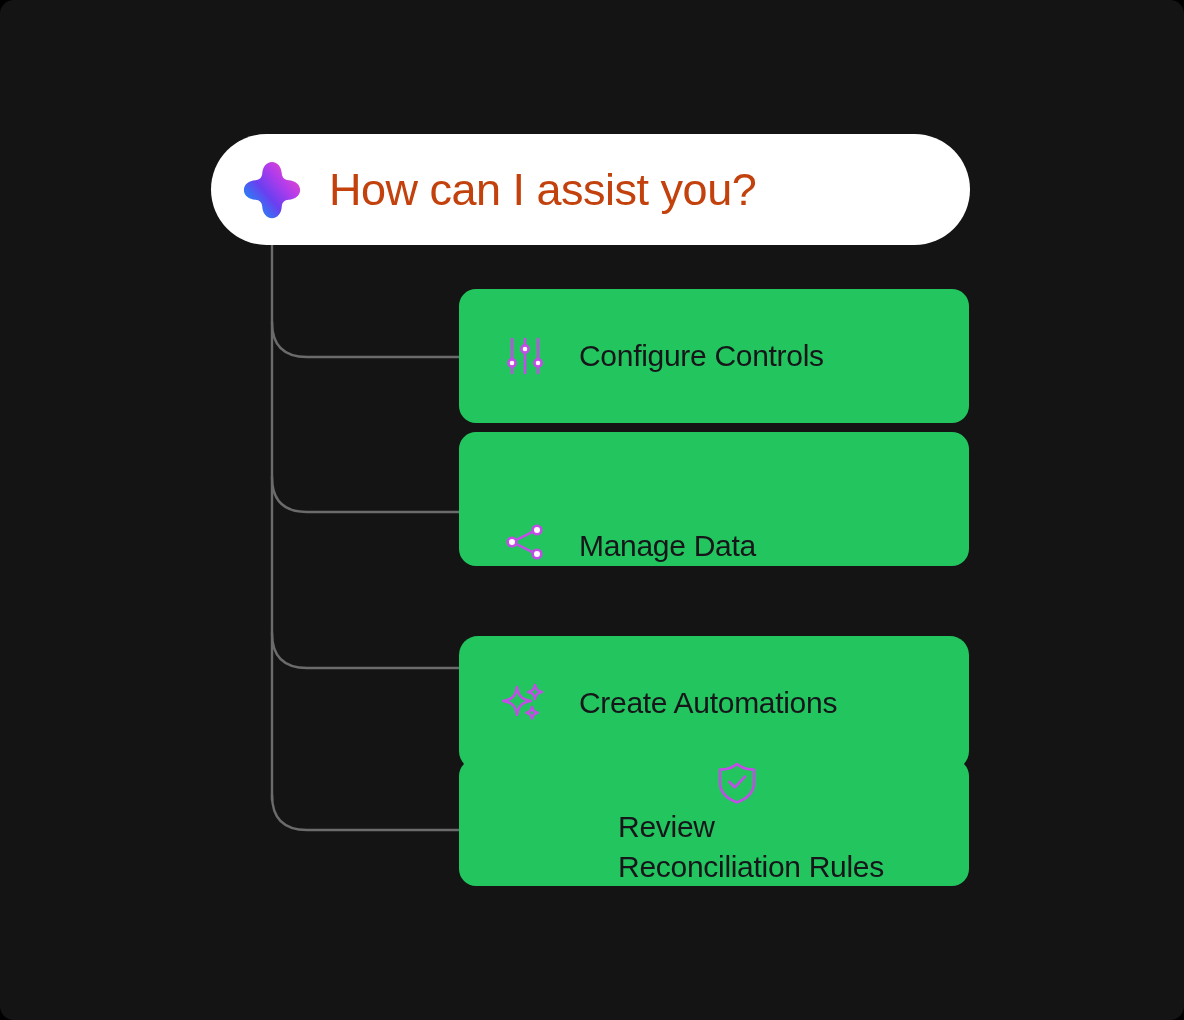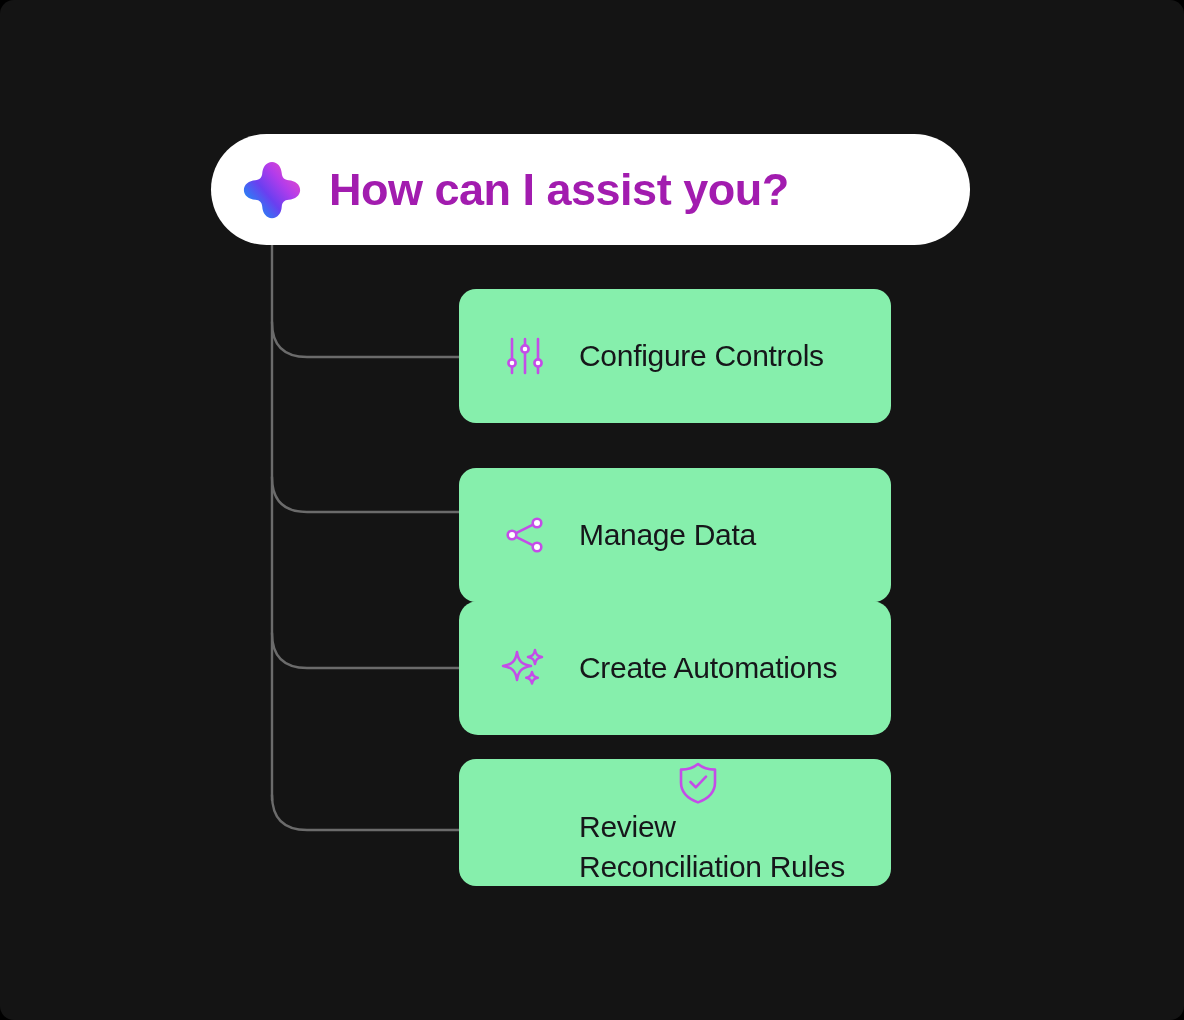--- a/index.html
+++ b/index.html
@@ -48,33 +48,33 @@
   }
   #header-pill .spark-wrap {
     width: 60px;
     height: 60px;
     flex: 0 0 60px;
     display: block;
   }
   #header-pill .pill-title {
     margin-left: 27px;
     font-size: 45px;
-    font-weight: 700;
-    color: #a21caf;
+    font-weight: 400;
+    color: #c2410c;
     letter-spacing: -0.5px;
     white-space: nowrap;
     line-height: 1;
   }
 
   
   .card {
     position: absolute;
     left: 459px;
-    width: 432px;
-    background: #86efac;
+    width: 510px;
+    background: #22c55e;
     border-radius: 17px;
     display: flex;
     align-items: center;
     box-sizing: border-box;
     padding-left: 42px;
   }
   .card .card-icon {
     width: 48px;
     height: 48px;
     flex: 0 0 48px;
@@ -84,22 +84,22 @@
     margin-left: 30px;
     font-size: 30px;
     font-weight: 500;
     color: #16161a;
     letter-spacing: -0.3px;
     line-height: 1.33;
     white-space: pre-line;
   }
 
   #card-0 { top: 289px; height: 134px; }
-  #card-1 { top: 468px; height: 134px; }
-  #card-2 { top: 601px; height: 134px; border-radius: 19px; }
+  #card-1 { top: 432px; height: 134px; align-items: flex-end; }
+  #card-2 { top: 636px; height: 134px; border-radius: 19px; }
   #card-3 { top: 759px; height: 127px; }
   #card-3 { padding-left: 46px; flex-direction: column; }
   #card-3 .card-label { margin-left: 28px; }
 </style>
 </head>
 <body>
 
 <div id="stage">
 
   <svg id="connectors" viewBox="0 0 1184 1020">

